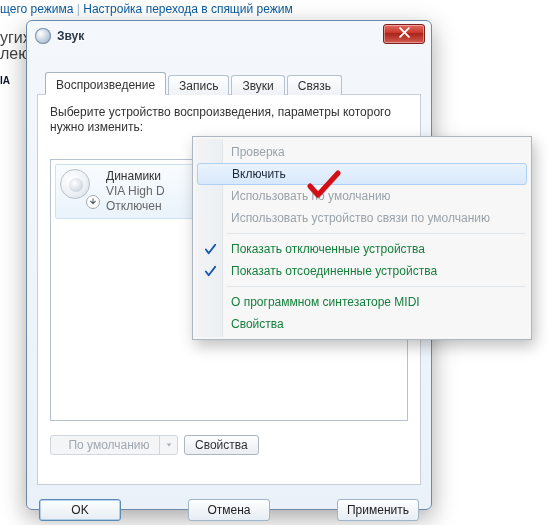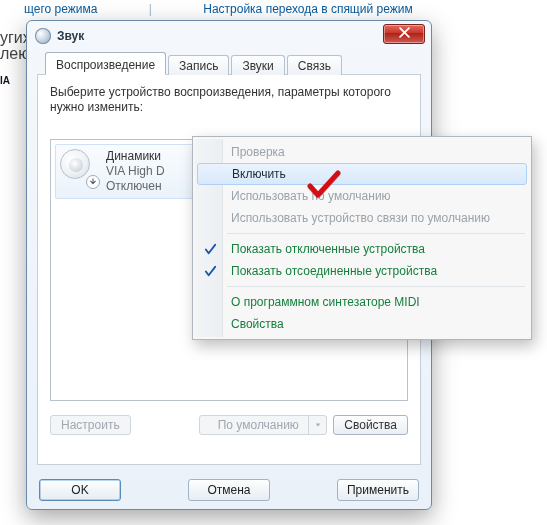--- a/index.html
+++ b/index.html
@@ -11,21 +11,21 @@
     color: #333;
     position: relative;
     overflow: hidden;
   }
   .bg-links {
     position: absolute; top: 0; left: 0; right: 0;
     padding: 2px 0;
     color: #0a5b9e;
     font-size: 12px;
   }
-  .bg-links span { margin: 0 24px; }
+  .bg-links span { margin: 0 0; }
   .bg-side {
     position: absolute; left: 0; top: 30px;
     color: #444; font-size: 16px; line-height: 16px;
   }
   .bg-ia {
     position: absolute; left: 0; top: 75px;
     color: #0f172a; font-weight: bold; font-size: 10px;
   }
 
   .dialog {
@@ -65,21 +65,21 @@
     display: flex; align-items: center; justify-content: center;
   }
   .close-btn svg { width: 11px; height: 11px; }
 
   .tabstrip {
     display: flex; align-items: flex-end;
     padding: 0 8px;
     height: 24px;
     background: transparent;
     border-bottom: 1px solid #c6cfd8;
-    margin: 0 10px 0 10px;
+    margin: 20px 10px 0 10px;
   }
   .tab {
     padding: 3px 10px 2px 10px;
     border: 1px solid #b6c2ce;
     border-bottom: none;
     background: linear-gradient(#fdfefe, #eef2f6);
     margin-right: 2px;
     border-radius: 3px 3px 0 0;
     color: #333;
     position: relative;
@@ -293,21 +293,20 @@
         </div>
         <div class="dev-text">
           <div class="dev-name">Динамики</div>
           <div class="dev-vendor">VIA High D</div>
           <div class="dev-status">Отключен</div>
         </div>
       </div>
     </div>
 
     <div class="bottom-row">
-      <div class="btn disabled">Настроить</div>
       <div style="display:flex; gap:6px;">
         <div class="btn disabled default-dd">
           <span>По умолчанию</span>
           <span class="dd-arrow">
             <svg viewBox="0 0 10 10">
                 <path d="M2 3 l3 4 l3 -4 z" fill="#a7b0ba"></path>
               </svg>
           </span>
         </div>
         <div class="btn">Свойства</div>

